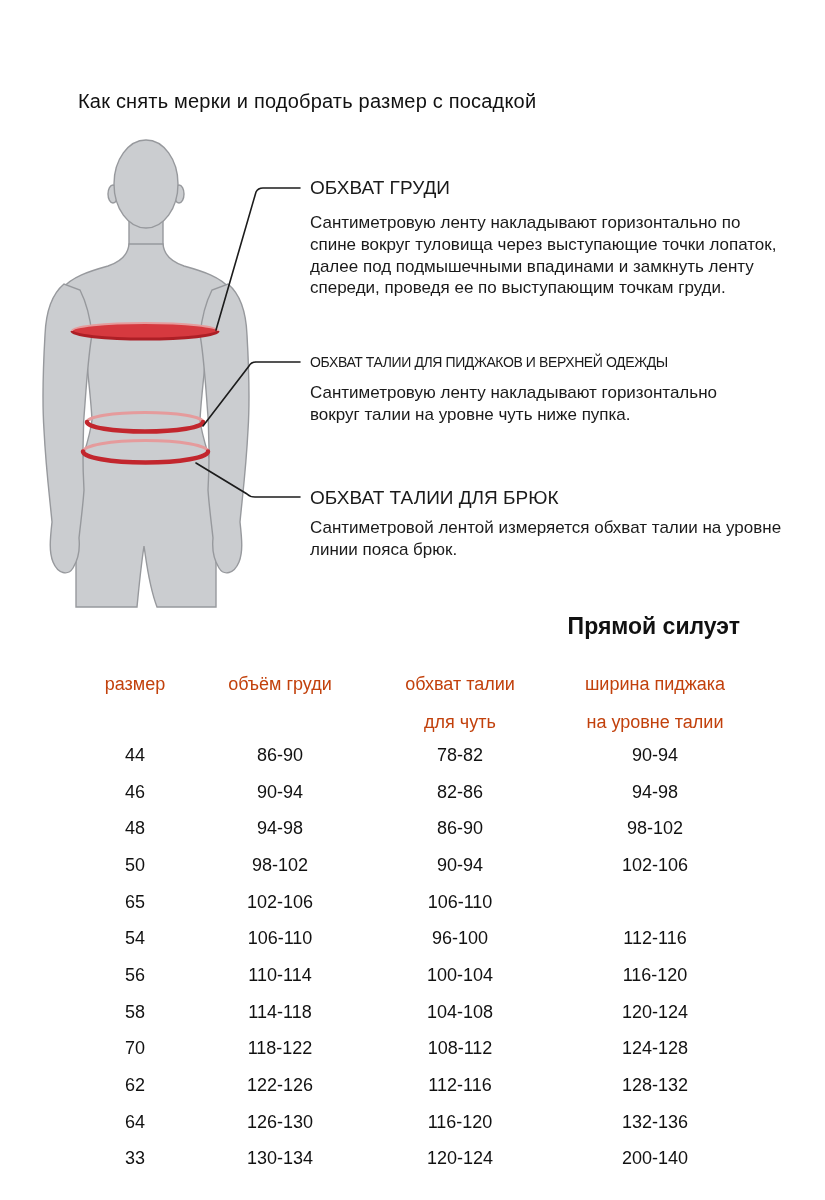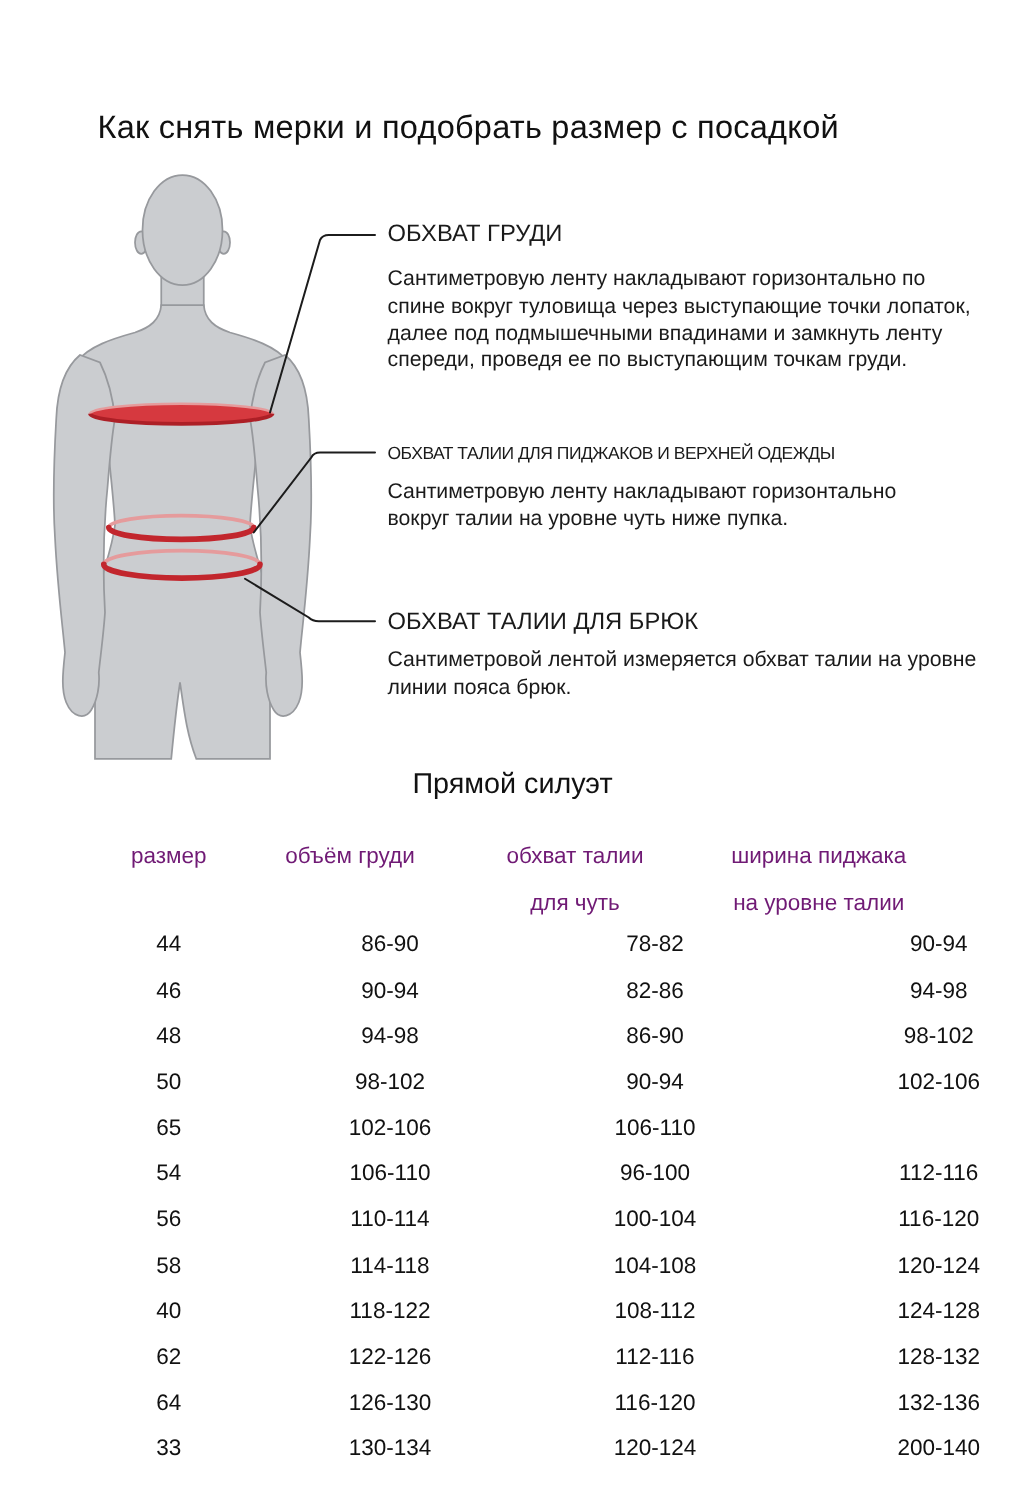--- a/index.html
+++ b/index.html
@@ -3,46 +3,46 @@
 <meta charset="utf-8">
 <style>
   html,body{margin:0;padding:0;}
   body{
     width:825px;height:1200px;position:relative;background:#ffffff;
     font-family:"Liberation Sans","DejaVu Sans",sans-serif;color:#000;
     overflow:hidden;
   }
   .abs{position:absolute;}
   .page-title{
-    left:78px;top:84px;font-size:26px;line-height:34px;font-weight:400;
+    left:78px;top:84px;font-size:20px;line-height:34px;font-weight:400;
     letter-spacing:0.2px;white-space:nowrap;color:#111;
   }
   .figure-svg{left:0;top:0;}
   .sil{fill:var(--silhouette);stroke:var(--outline);stroke-width:1.4;}
   .band-pink{fill:none;stroke:var(--band_pink);stroke-width:3;}
   .band-red{fill:none;stroke:var(--band_red);stroke-width:4.5;stroke-linecap:round;}
   .band-fill{fill:var(--band_fill);stroke:none;}
   .leader{fill:none;stroke:var(--leader);stroke-width:1.6;stroke-linecap:round;}
   .m-heading{
     font-size:19px;line-height:22px;white-space:nowrap;color:#1a1a1a;
   }
   .m-heading.condensed{font-size:14px;letter-spacing:-0.4px;}
   .m-desc{
     font-size:17px;line-height:21.8px;white-space:pre-line;width:495px;color:#1a1a1a;
   }
   .table-title{
-    left:80px;top:612px;width:660px;text-align:center;
-    font-size:23px;line-height:28px;font-weight:400;color:#111;
+    left:80px;top:612px;width:660px;text-align:right;
+    font-size:23px;line-height:28px;font-weight:700;color:#111;
   }
   .tgrid{display:grid;grid-template-columns:110px 180px 180px 210px;}
   .thead{left:80px;top:665px;width:680px;}
   .thead .hline{height:38px;}
-  .hcell{display:flex;align-items:center;justify-content:center;font-size:18px;color:#701a75;}
+  .hcell{display:flex;align-items:center;justify-content:center;font-size:18px;color:#c2410c;}
   .trows{left:80px;top:737px;width:680px;}
-  .trow{height:36.7px;gap:32px;}
+  .trow{height:36.7px;}
   .tcell{display:flex;align-items:center;justify-content:center;font-size:18px;color:#111;}
 </style>
 </head>
 <body>
 
 <div class="abs page-title">Как снять мерки и подобрать размер с посадкой</div>
 
 <svg class="abs figure-svg" width="825" height="620" viewBox="0 0 825 620">
 
   <path class="sil" d="M 129 200 L 163 200 L 163 251 C 163 259 129 259 129 251 Z"></path>
@@ -187,21 +187,21 @@
       <div class="tcell">100-104</div>
       <div class="tcell">116-120</div>
     </div>
     <div class="tgrid trow">
       <div class="tcell">58</div>
       <div class="tcell">114-118</div>
       <div class="tcell">104-108</div>
       <div class="tcell">120-124</div>
     </div>
     <div class="tgrid trow">
-      <div class="tcell">40</div>
+      <div class="tcell">70</div>
       <div class="tcell">118-122</div>
       <div class="tcell">108-112</div>
       <div class="tcell">124-128</div>
     </div>
     <div class="tgrid trow">
       <div class="tcell">62</div>
       <div class="tcell">122-126</div>
       <div class="tcell">112-116</div>
       <div class="tcell">128-132</div>
     </div>

